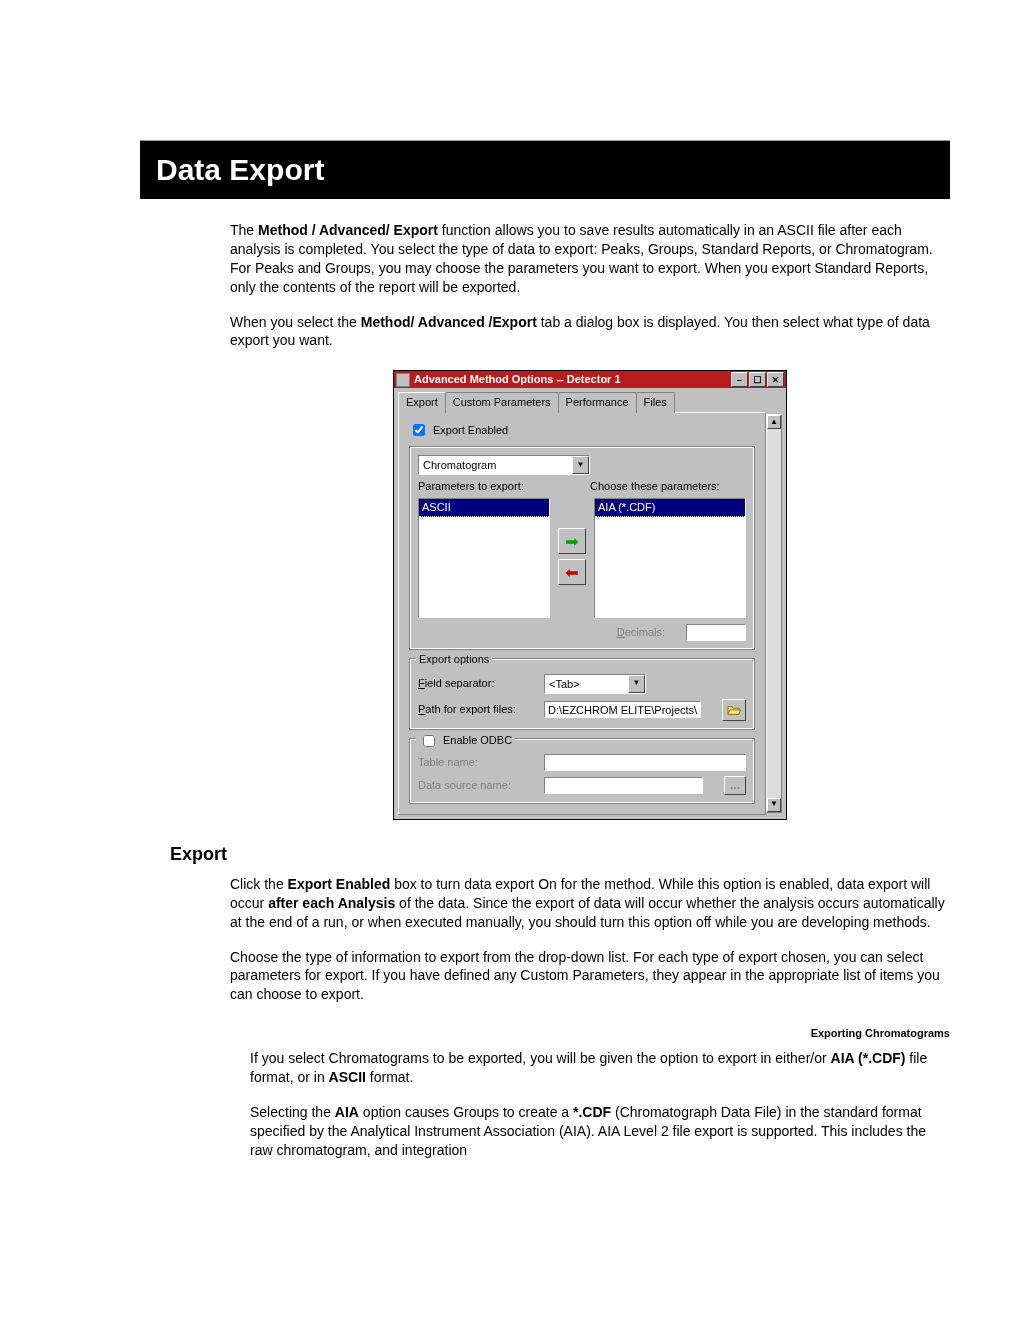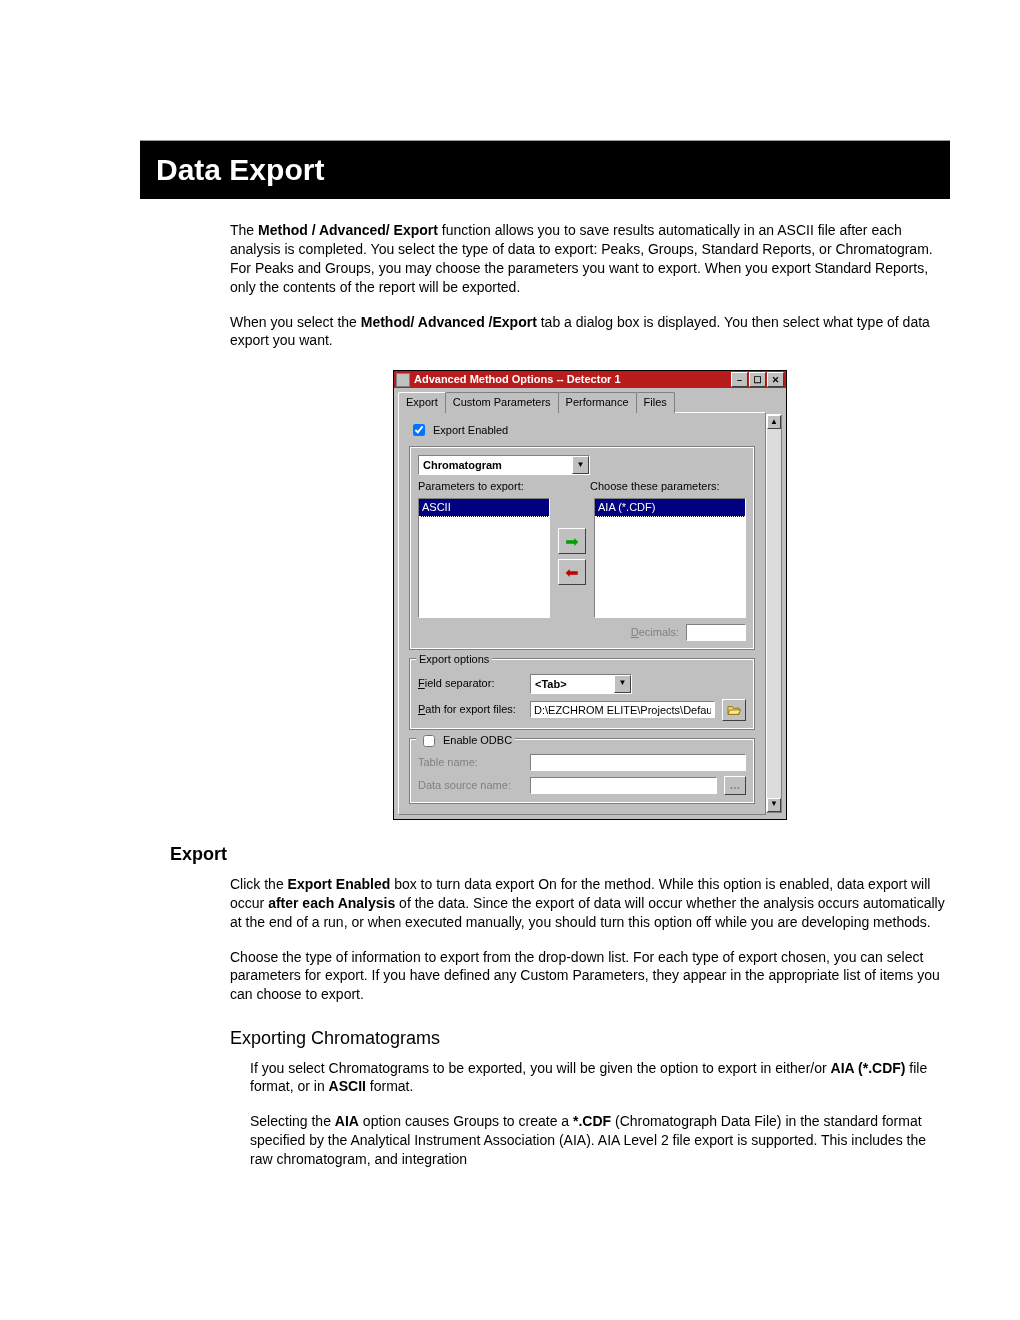--- a/index.html
+++ b/index.html
@@ -148,21 +148,21 @@
     padding: 0 3px;
     font-size: 11px;
   }
   .sunken {
     border: 1px solid #808080;
     border-right-color: #fff;
     border-bottom-color: #fff;
     background: #fff;
   }
   .dropdown {
-    display:flex; align-items:stretch; height:18px;font-weight:bold;
+    display:flex; align-items:stretch; height:18px;
   }
   .dropdown .dd-text { flex:1; padding: 2px 4px; font-size:11px; }
   .dd-btn {
     width: 15px;
     background:#c0c0c0;
     border:1px solid #fff;
     border-right-color:#404040;
     border-bottom-color:#404040;
     display:flex;align-items:center;justify-content:center;
     font-size:8px;
@@ -182,21 +182,21 @@
     border:1px solid #fff;
     border-right-color:#404040;border-bottom-color:#404040;
     background:#c0c0c0;
     display:flex;align-items:center;justify-content:center;
     font-size:16px;
   }
   .arrow-right { color:#00a000; }
   .arrow-left  { color:#c00000; }
   .small-label { font-size:11px; color:#000; }
   .disabled { color:#808080; }
-  .row { display:flex; align-items:center; gap:7px; margin-top:5px;}
+  .row { display:flex; align-items:center; gap:21px; margin-top:5px;}
   .textfield { height:17px; font-size:11px; padding:1px 3px; box-sizing:border-box; }
   .icon-btn {
     width:22px;height:20px;
     border:1px solid #fff;
     border-right-color:#404040;border-bottom-color:#404040;
     background:#c0c0c0;
     display:flex;align-items:center;justify-content:center;
   }
   .folder-svg { width:14px;height:12px; }
   .ellipsis-btn {
@@ -207,22 +207,23 @@
     display:flex;align-items:center;justify-content:center;
     font-weight:bold;font-size:11px;
   }
 
   
   h2.section {
     font-size: 18px; font-weight: bold;
     margin: 18px 0 10px 30px;
   }
   h3.subsection {
-    font-size: 18px; font-weight: normal;
+    font-size: 11px; font-weight: bold;
     margin: 22px 0 8px 0;
+    text-align: right;
   }
   .sub-block { margin-left: 20px; line-height:1.35; }
   .para { margin-bottom: 16px; }
   u.acc { text-decoration: underline; }
 </style>
 </head>
 <body>
 
 <div class="page">
 

